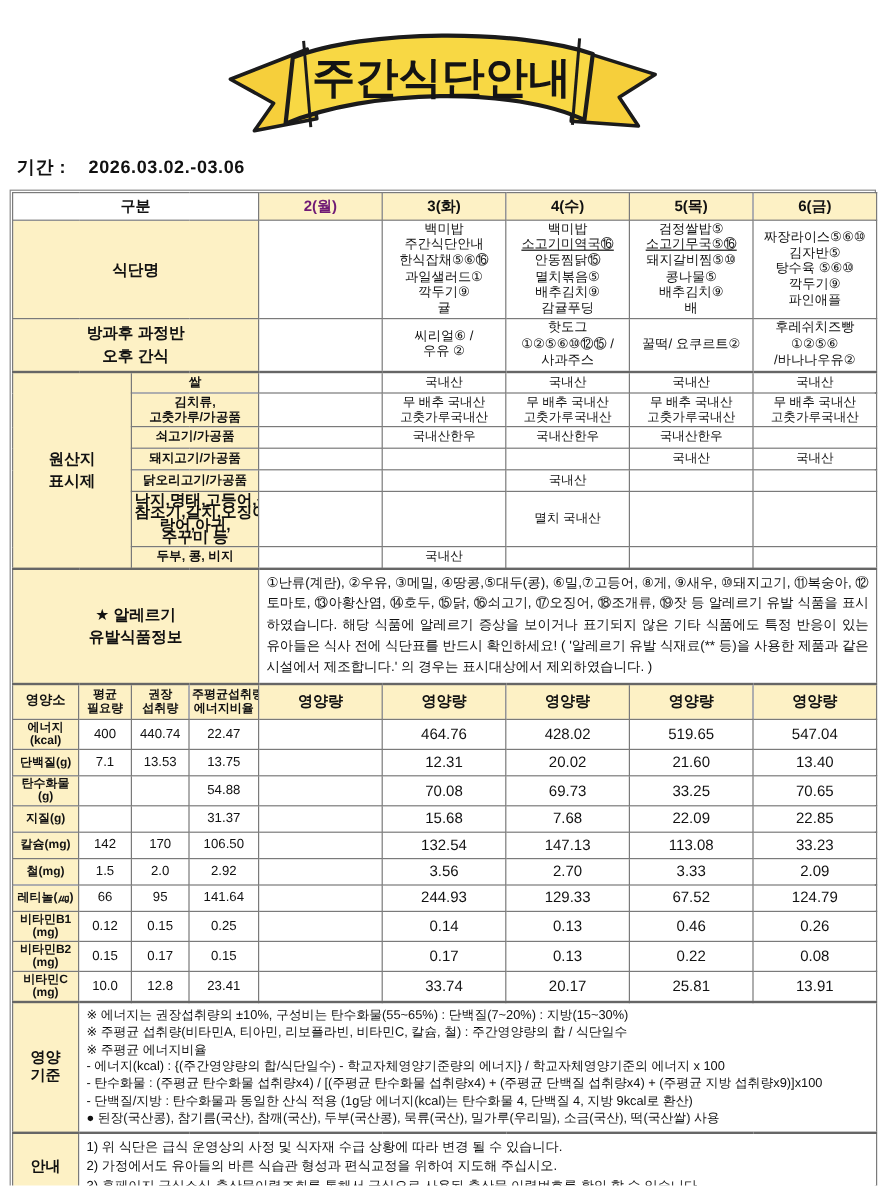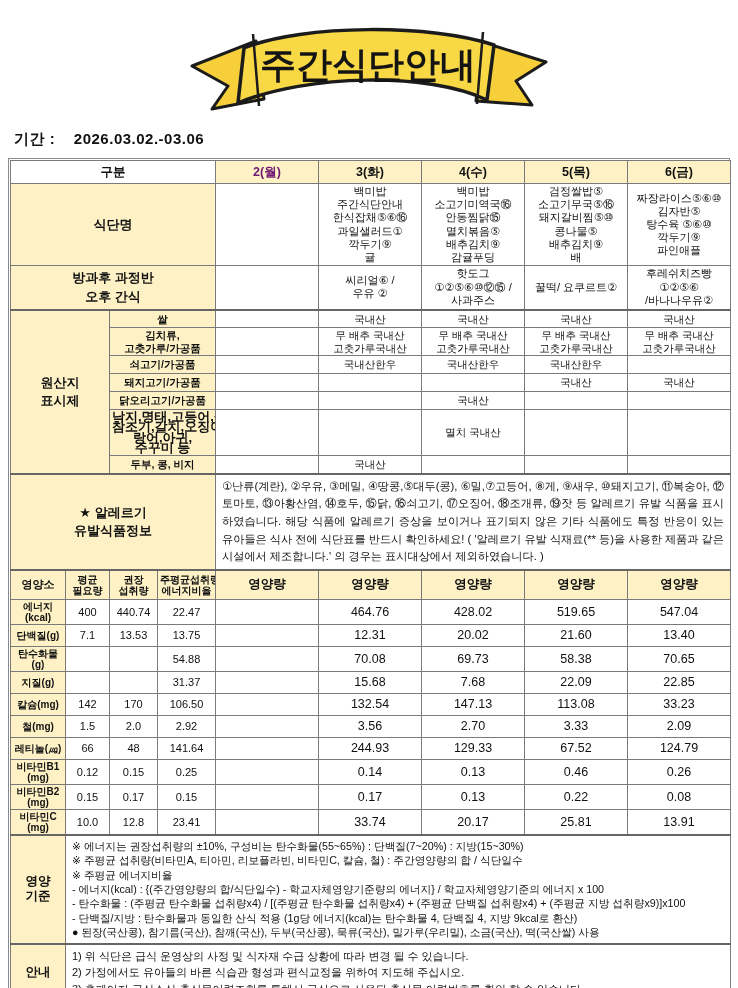--- a/index.html
+++ b/index.html
@@ -14,21 +14,21 @@
   .logo-blob{display:inline-block;background:#e9318a;color:#fff;font-weight:bold;font-size:12px;padding:3px 8px;border-radius:55% 45% 60% 40%/60% 55% 45% 50%;position:relative;}
   .logo-suffix{font-weight:bold;font-size:11px;margin-left:-3px;}
   .slogan{font-weight:900;font-size:14.5px;letter-spacing:-0.5px;}
   
   .tbl-wrap{margin:0 8px;border:1px solid #8a8a8a;padding:1px;}
   table{border-collapse:collapse;table-layout:fixed;width:720px;border:1px solid #7a7a7a;}
   td,th{border:1px solid #7a7a7a;padding:1px 2px;text-align:center;vertical-align:middle;overflow:hidden;background:#fff;font-weight:normal;}
   th{background:#fdf1c5;}
   tr.sec-top>td,tr.sec-top>th{border-top:2px solid #666;}
   .ln{white-space:nowrap;}
-  .u{}
+  .u{text-decoration:underline;}
   .dayhead th{font-size:12.5px;font-weight:bold;height:20px;text-align:center;}
   .gubun{background:#fff;font-weight:bold;}
   .mon{color:#701a75;}
   .label{font-weight:bold;text-align:center;}
   .big{font-size:13px;}
   .big .ln{line-height:18px;}
   .menu-row{height:80px;}
   .menu-cell{font-size:11px;}
   .menu-cell .ln{line-height:13.2px;}
   .snack-row{height:42px;}
@@ -335,21 +335,21 @@
           <th class="nut-name">
             <div class="ln">탄수화물</div>
             <div class="ln">(g)</div>
           </th>
           <td class="nut-base"></td>
           <td class="nut-base"></td>
           <td class="nut-base">54.88</td>
           <td class="nut-day"></td>
           <td class="nut-day">70.08</td>
           <td class="nut-day">69.73</td>
-          <td class="nut-day">58.38</td>
+          <td class="nut-day">33.25</td>
           <td class="nut-day">70.65</td>
         </tr>
         <tr class="nut-row">
           <th class="nut-name">
             <div class="ln">지질(g)</div>
           </th>
           <td class="nut-base"></td>
           <td class="nut-base"></td>
           <td class="nut-base">31.37</td>
           <td class="nut-day"></td>
@@ -382,21 +382,21 @@
           <td class="nut-day">3.56</td>
           <td class="nut-day">2.70</td>
           <td class="nut-day">3.33</td>
           <td class="nut-day">2.09</td>
         </tr>
         <tr class="nut-row">
           <th class="nut-name">
             <div class="ln">레티놀(㎍)</div>
           </th>
           <td class="nut-base">66</td>
-          <td class="nut-base">48</td>
+          <td class="nut-base">95</td>
           <td class="nut-base">141.64</td>
           <td class="nut-day"></td>
           <td class="nut-day">244.93</td>
           <td class="nut-day">129.33</td>
           <td class="nut-day">67.52</td>
           <td class="nut-day">124.79</td>
         </tr>
         <tr class="nut-row">
           <th class="nut-name">
             <div class="ln">비타민B1</div>

